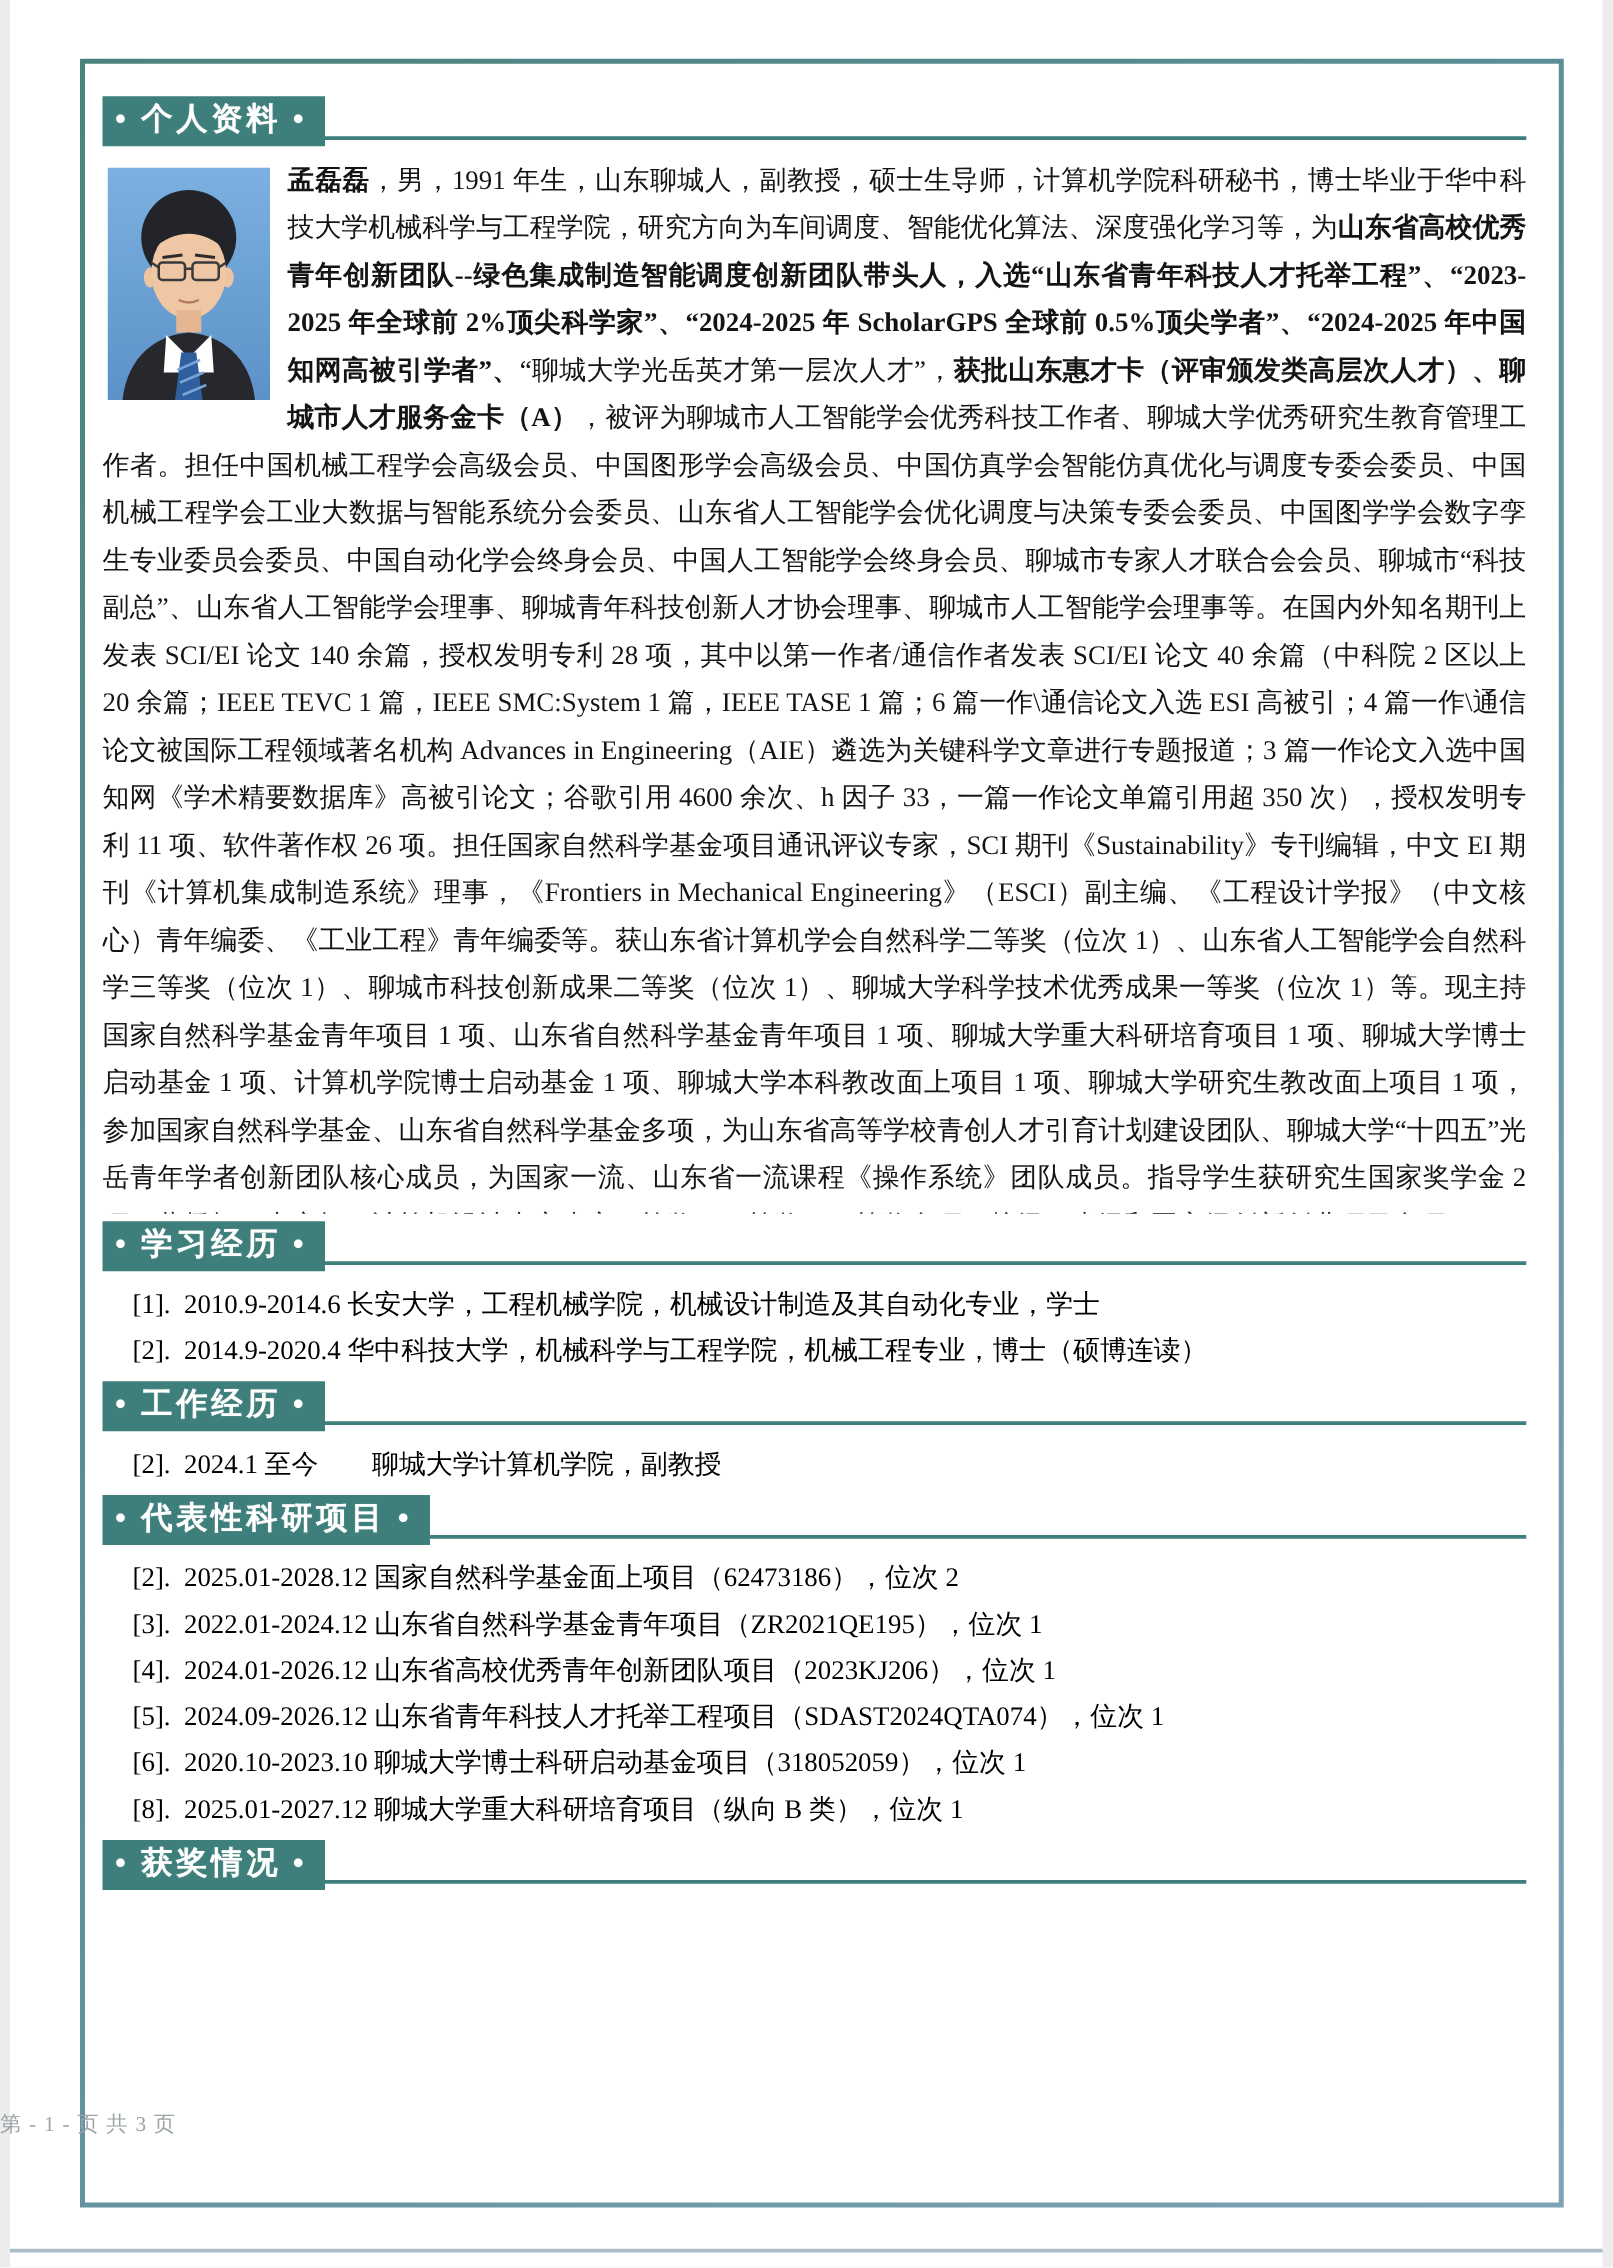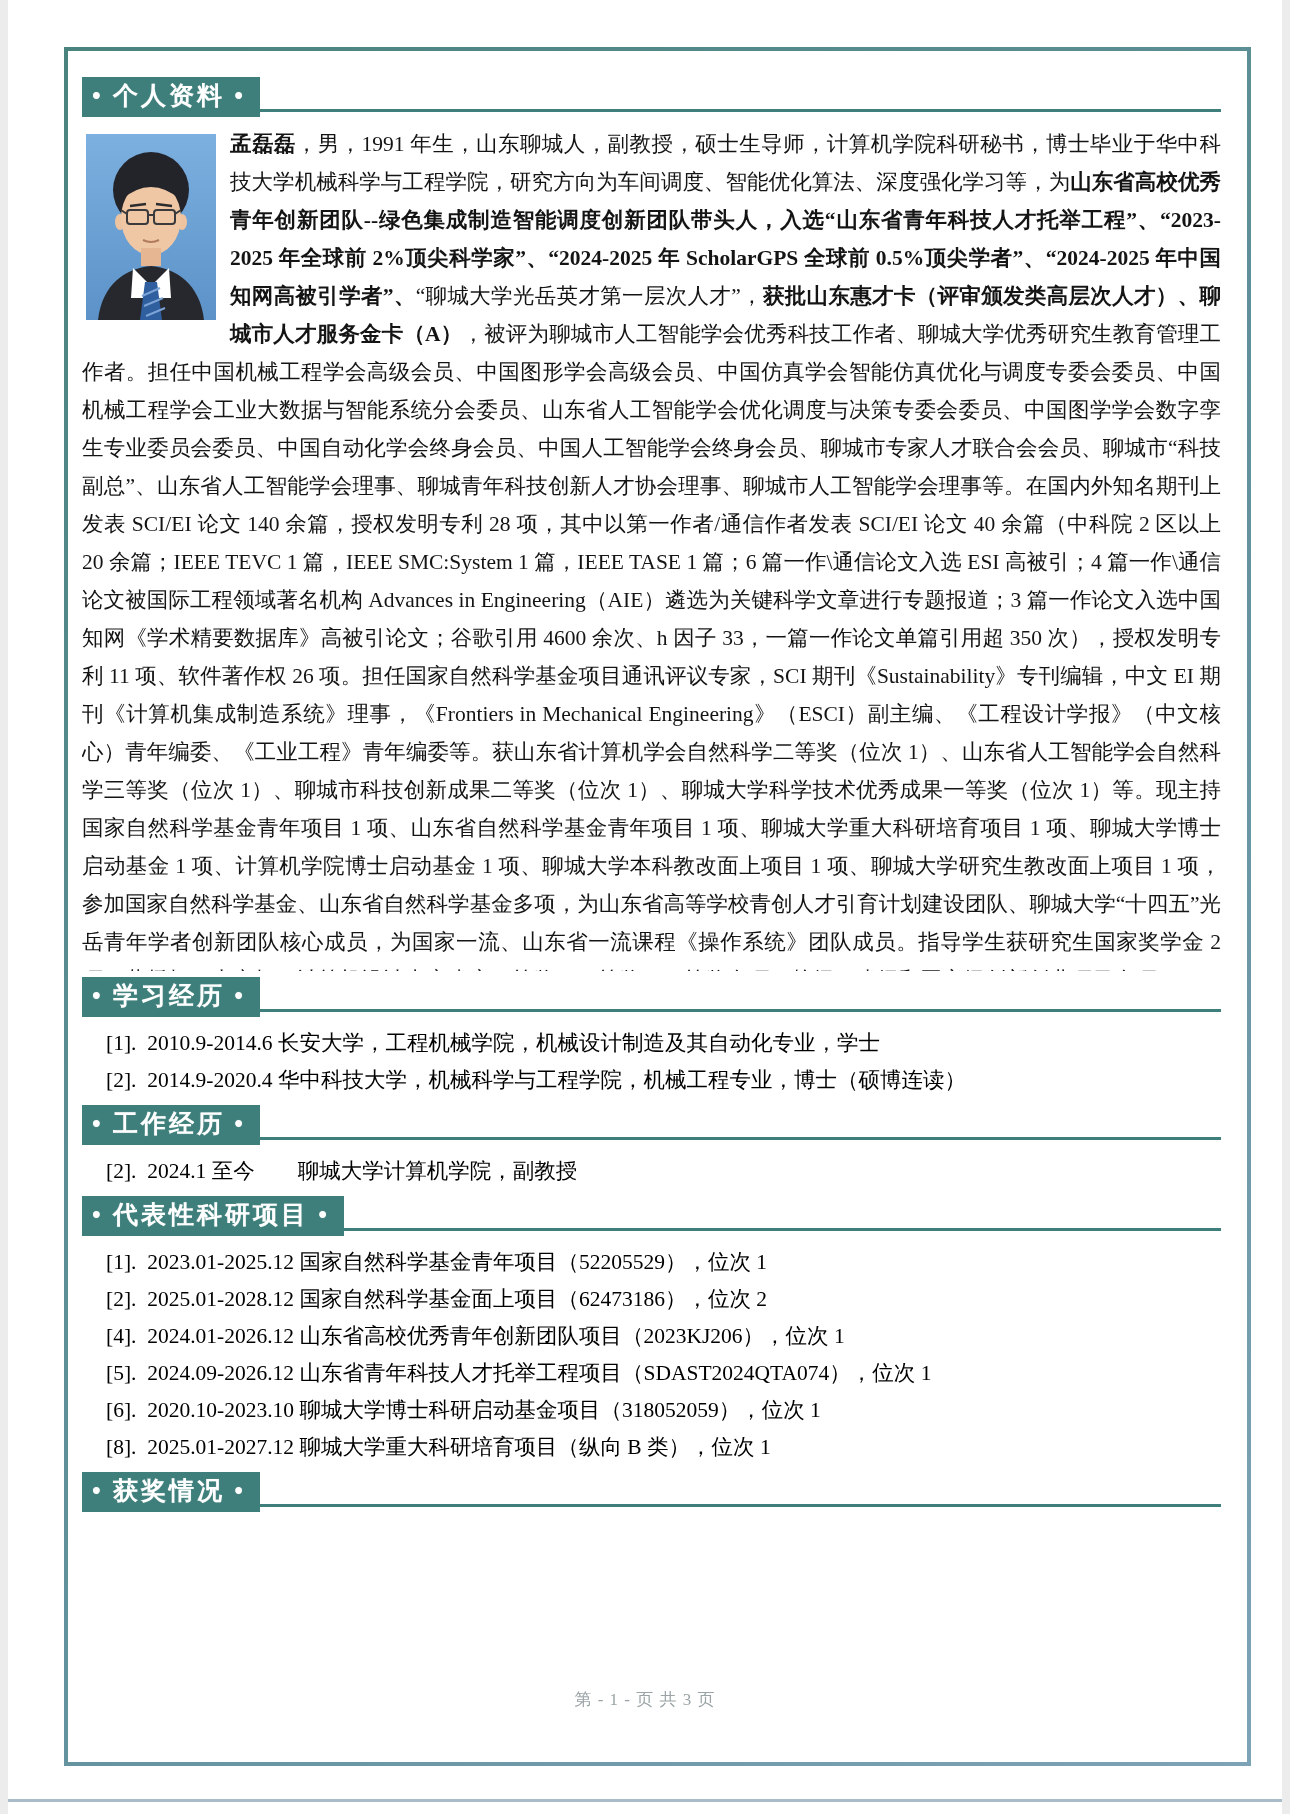--- a/index.html
+++ b/index.html
@@ -27,21 +27,21 @@
   .b{font-weight:bold;}
 
   .email-row{font-size:21.5px;line-height:40px;margin:0 0 4px 0;}
   .email-label{font-weight:bold;color:#141414;}
   .email-link{color:#1e6ab0;font-weight:bold;text-decoration:none;}
 
   .sec{margin-top:6px;}
   .items{font-size:21.5px;color:#000000;margin-left:24px;}
   .items .item{white-space:pre-wrap;line-height:37px;text-align:left;}
 
-  .footer{position:absolute;left:0;right:0;top:1688px;text-align:center;
+  .footer{position:absolute;left:0;right:0;top:1688px;
           color:#9aa3a6;font-size:17px;letter-spacing:1px;}
 </style>
 </head>
 <body>
 
 <div class="canvas">
   <div class="edge-left"></div>
   <div class="edge-right"></div>
 
   <div class="frame">
@@ -106,22 +106,22 @@
             <div class="item">[2].  2024.1 至今        聊城大学计算机学院，副教授</div>
           </div>
       </div>
 
       <div class="sec">
         <div class="sec-head">
           <div class="sec-title">• 代表性科研项目 •</div>
           <div class="sec-rule"></div>
         </div>
         <div class="items">
-            <div class="item">[1].  2023.01-2025.12 国家自然科学基金青年项目（52205529），位次 1</div>
             <div class="item">[2].  2025.01-2028.12 国家自然科学基金面上项目（62473186），位次 2</div>
+            <div class="item">[3].  2022.01-2024.12 山东省自然科学基金青年项目（ZR2021QE195），位次 1</div>
             <div class="item">[4].  2024.01-2026.12 山东省高校优秀青年创新团队项目（2023KJ206），位次 1</div>
             <div class="item">[5].  2024.09-2026.12 山东省青年科技人才托举工程项目（SDAST2024QTA074），位次 1</div>
             <div class="item">[6].  2020.10-2023.10 聊城大学博士科研启动基金项目（318052059），位次 1</div>
             <div class="item">[8].  2025.01-2027.12 聊城大学重大科研培育项目（纵向 B 类），位次 1</div>
           </div>
       </div>
 
       <div class="sec">
         <div class="sec-head">
           <div class="sec-title">• 获奖情况 •</div>

